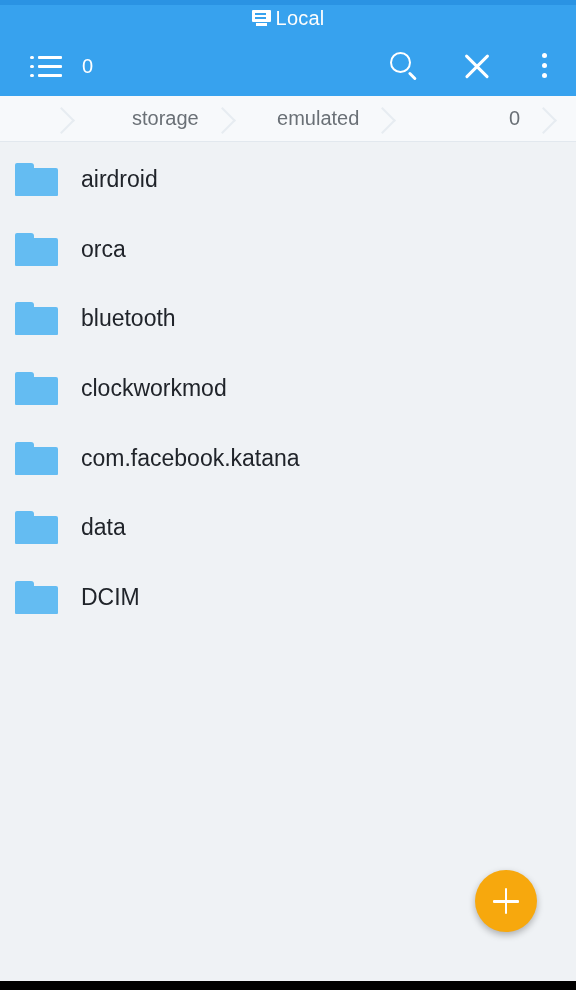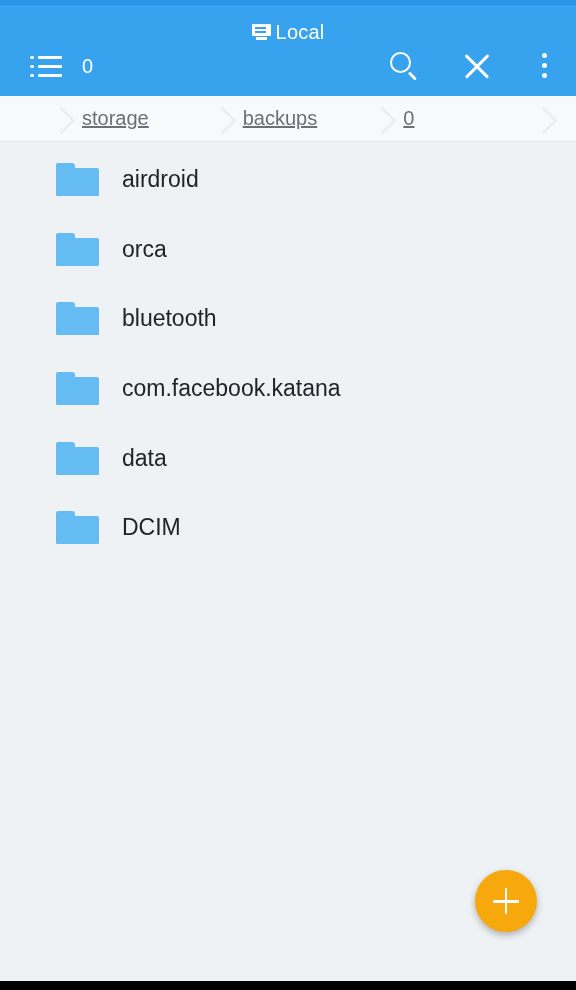--- a/index.html
+++ b/index.html
@@ -33,21 +33,21 @@
     position: relative;
     height: 91px;
     background: #37a2ee;
     flex: 0 0 auto;
   }
 
   .appbar-title {
     position: absolute;
     left: 0;
     right: 0;
-    top: 14px;
+    top: 0;
     height: 26px;
     display: flex;
     align-items: center;
     justify-content: center;
     gap: 5px;
     color: #ffffff;
     font-size: 20px;
     letter-spacing: 0.2px;
   }
 
@@ -207,28 +207,27 @@
     display: flex;
     align-items: stretch;
     overflow: hidden;
     position: relative;
   }
 
   .crumb {
     position: relative;
     display: flex;
     align-items: center;
-    justify-content: flex-start;
+    justify-content: flex-end;
     color: #6a7076;
     font-size: 20px;
     cursor: pointer;
     padding: 0 22px;
     flex: 1 1 0;
     min-width: 0;
-    text-decoration: underline;
   }
 
   .crumb::after {
     content: "";
     position: absolute;
     right: -11px;
     top: 50%;
     width: 17px;
     height: 17px;
     margin-top: -8px;
@@ -254,21 +253,20 @@
     background: #eff2f5;
     padding-top: 3px;
   }
 
   .row {
     height: 69.6px;
     display: flex;
     align-items: center;
     padding-left: 15px;
     cursor: pointer;
-    margin-left: 41px;
   }
 
   .folder-icon {
     width: 43px;
     height: 33px;
     position: relative;
     flex: 0 0 auto;
   }
   .folder-icon .tab {
     position: absolute;
@@ -385,21 +383,21 @@
 
     </div>
   </div>
 
   <div class="breadcrumb">
     <div class="crumb lead"></div>
     <div class="crumb">
       <span>storage</span>
     </div>
     <div class="crumb">
-      <span>backups</span>
+      <span>emulated</span>
     </div>
     <div class="crumb">
       <span>0</span>
     </div>
     <div class="crumb tail"></div>
   </div>
 
   <div class="filelist">
     <div class="row">
       <span class="folder-icon">
@@ -414,20 +412,27 @@
           <span class="body"></span>
         </span>
       <span class="row-label">orca</span>
     </div>
     <div class="row">
       <span class="folder-icon">
           <span class="tab"></span>
           <span class="body"></span>
         </span>
       <span class="row-label">bluetooth</span>
+    </div>
+    <div class="row">
+      <span class="folder-icon">
+          <span class="tab"></span>
+          <span class="body"></span>
+        </span>
+      <span class="row-label">clockworkmod</span>
     </div>
     <div class="row">
       <span class="folder-icon">
           <span class="tab"></span>
           <span class="body"></span>
         </span>
       <span class="row-label">com.facebook.katana</span>
     </div>
     <div class="row">
       <span class="folder-icon">

